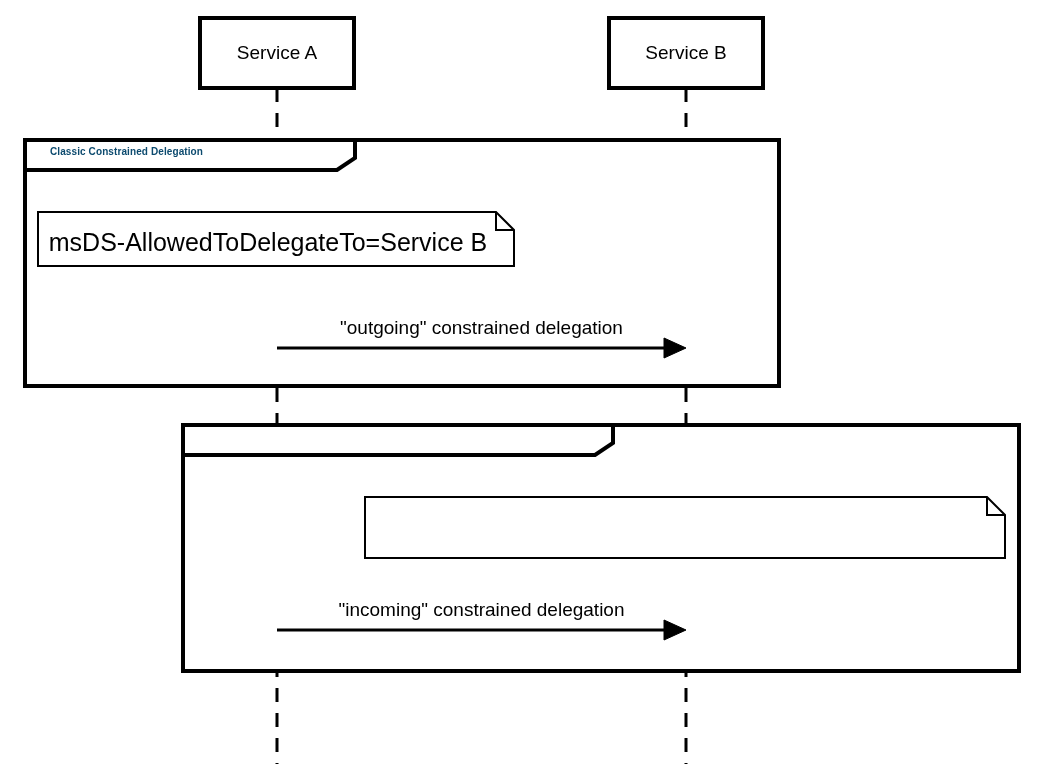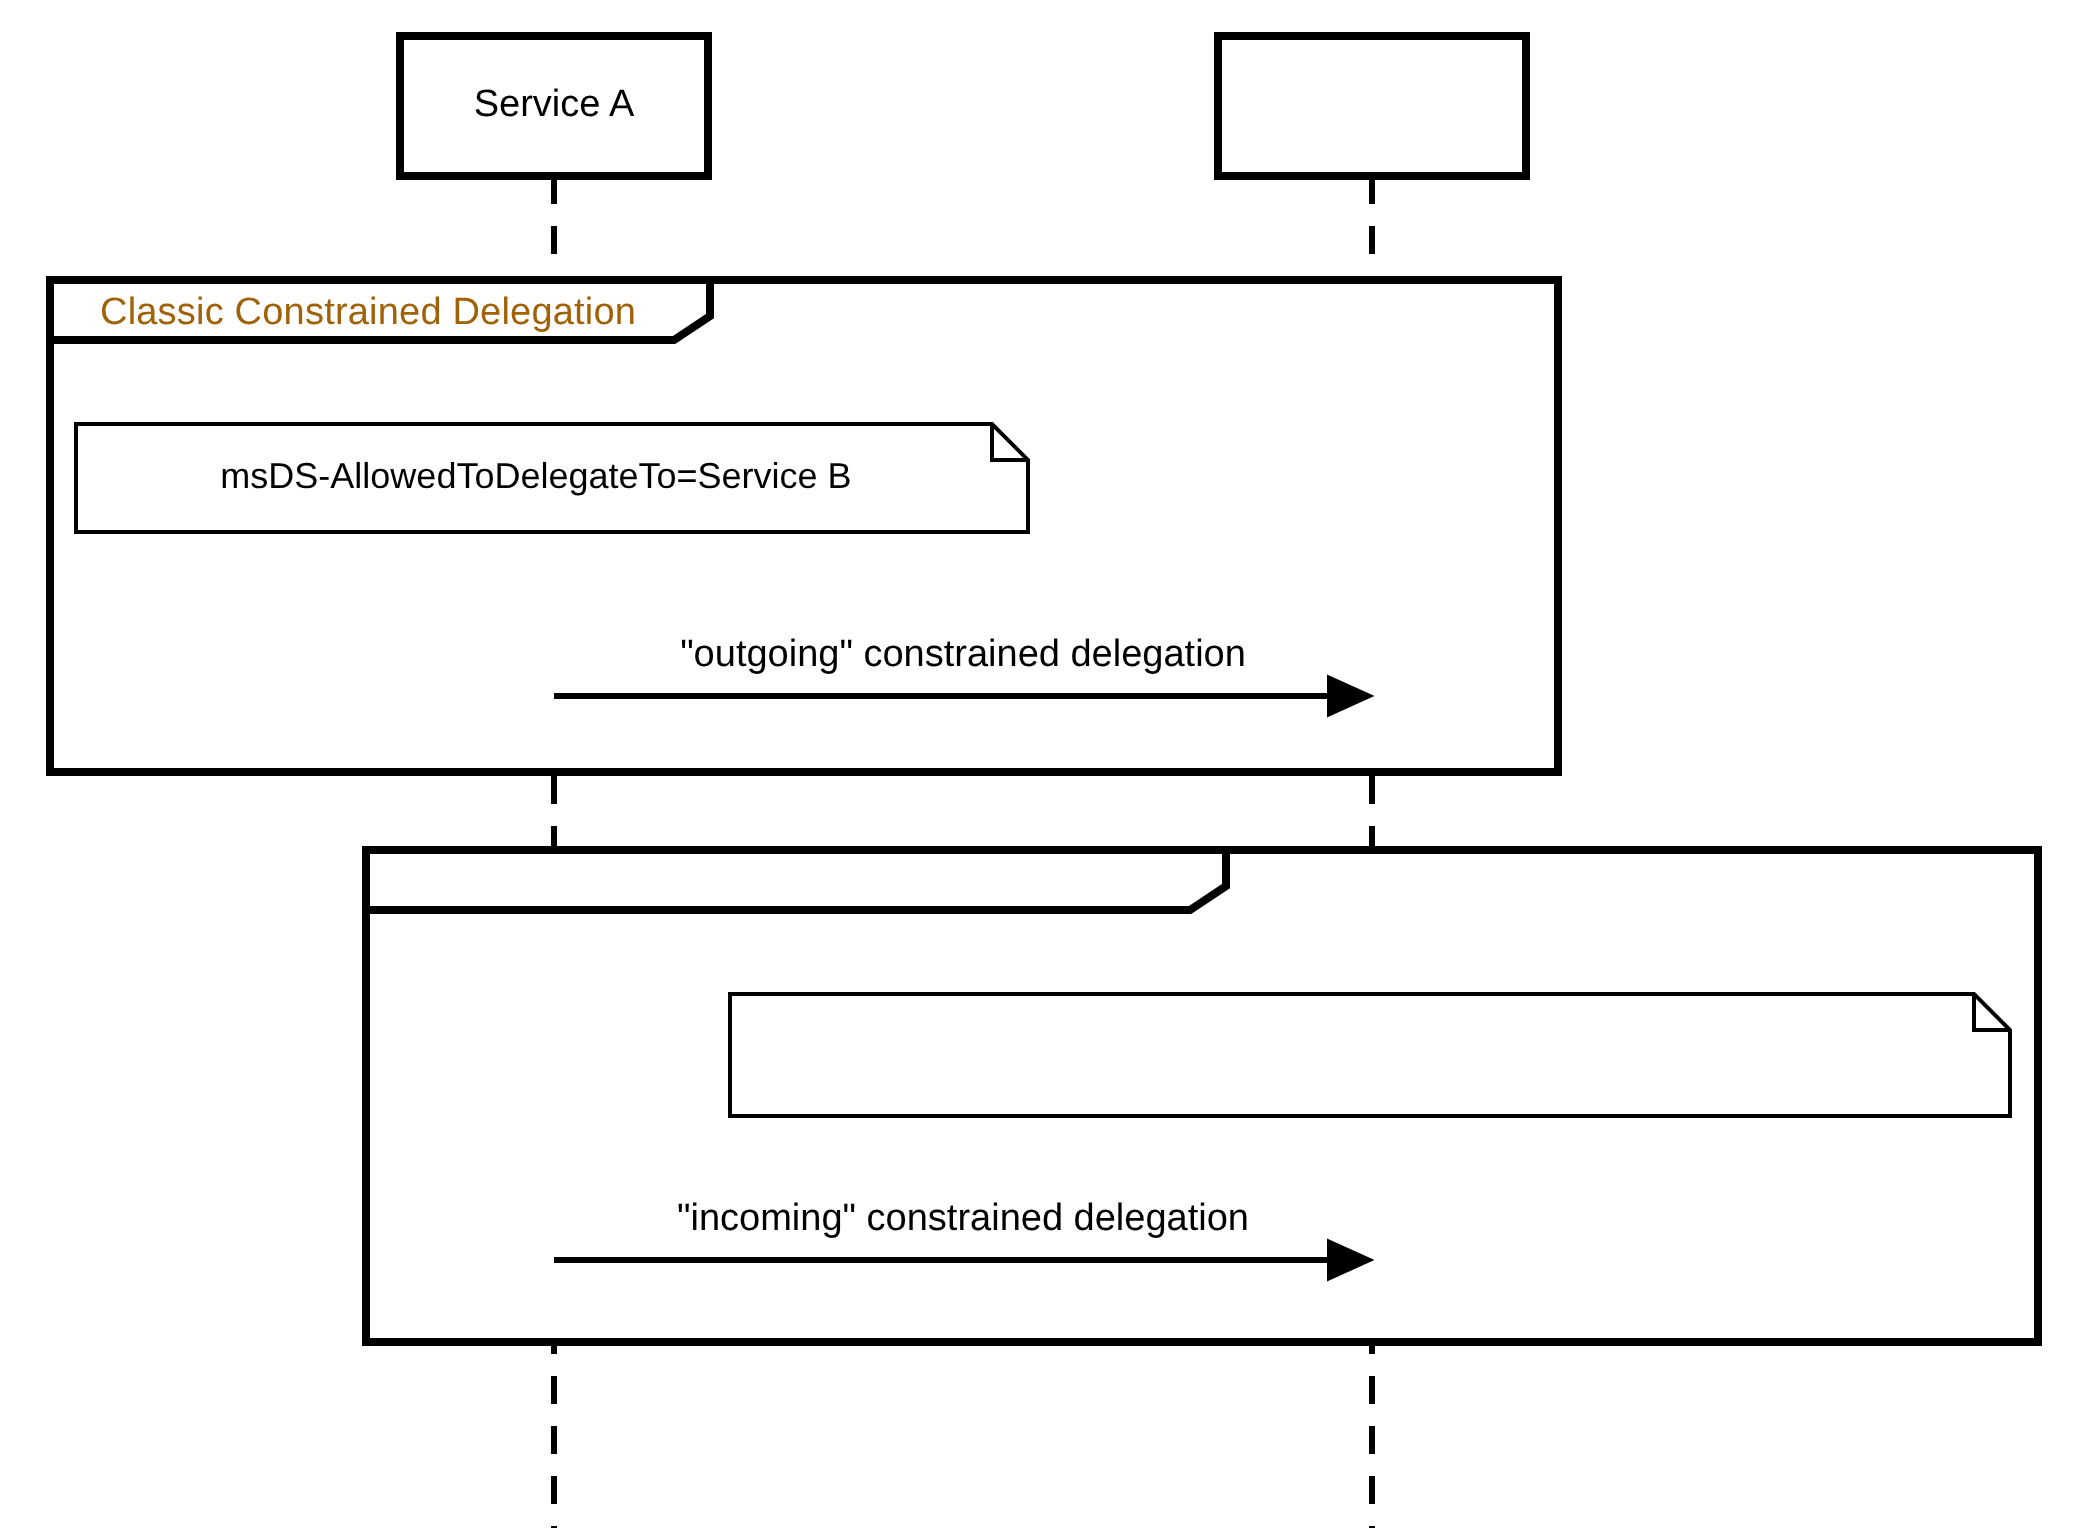--- a/index.html
+++ b/index.html
@@ -29,29 +29,29 @@
   }
   .participant-label {
     position: absolute;
     text-align: center;
     font-size: 19px;
     color: #000;
     white-space: nowrap;
   }
   .fragment-label {
     position: absolute;
-    font-size: 19px;
-    font-weight: normal;
-    color: #a16207;
+    font-size: 10px;
+    font-weight: bold;
+    color: #0c4a6e;
     white-space: nowrap;
     letter-spacing: 0.1px;
   }
   .note-label {
     position: absolute;
-    font-size: 18px;
+    font-size: 25px;
     color: #000;
     white-space: nowrap;
     text-align: center;
   }
   .message-label {
     position: absolute;
     font-size: 19px;
     color: #000;
     white-space: nowrap;
     text-align: center;
@@ -85,20 +85,21 @@
 
     <path d="M 365 497 L 987 497 L 1005 515 L 1005 558 L 365 558 Z" fill="#ffffff" stroke="#000" stroke-width="2"></path>
     <path d="M 987 497 L 987 515 L 1005 515" fill="none" stroke="#000" stroke-width="2"></path>
 
     <line x1="277" y1="630" x2="678" y2="630" stroke="#000" stroke-width="3"></line>
     <polygon points="686,630 664,620 664,640" fill="#000" stroke="#000" stroke-width="1"></polygon>
   </svg>
 
   <div class="participant-label" style="left:200px; top:42px; width:154px;">Service A</div>
 
+  <div class="participant-label" style="left:609px; top:42px; width:154px;">Service B</div>
 
   <div class="fragment-label" style="left:50px; top:146px;">Classic Constrained Delegation</div>
 
 
   <div class="note-label" style="left:38px; top:228px; width:460px;">msDS-AllowedToDelegateTo=Service B</div>
 
 
   <div class="message-label" style="left:277px; top:317px; width:409px;">"outgoing" constrained delegation</div>
 
   <div class="message-label" style="left:277px; top:599px; width:409px;">"incoming" constrained delegation</div>

